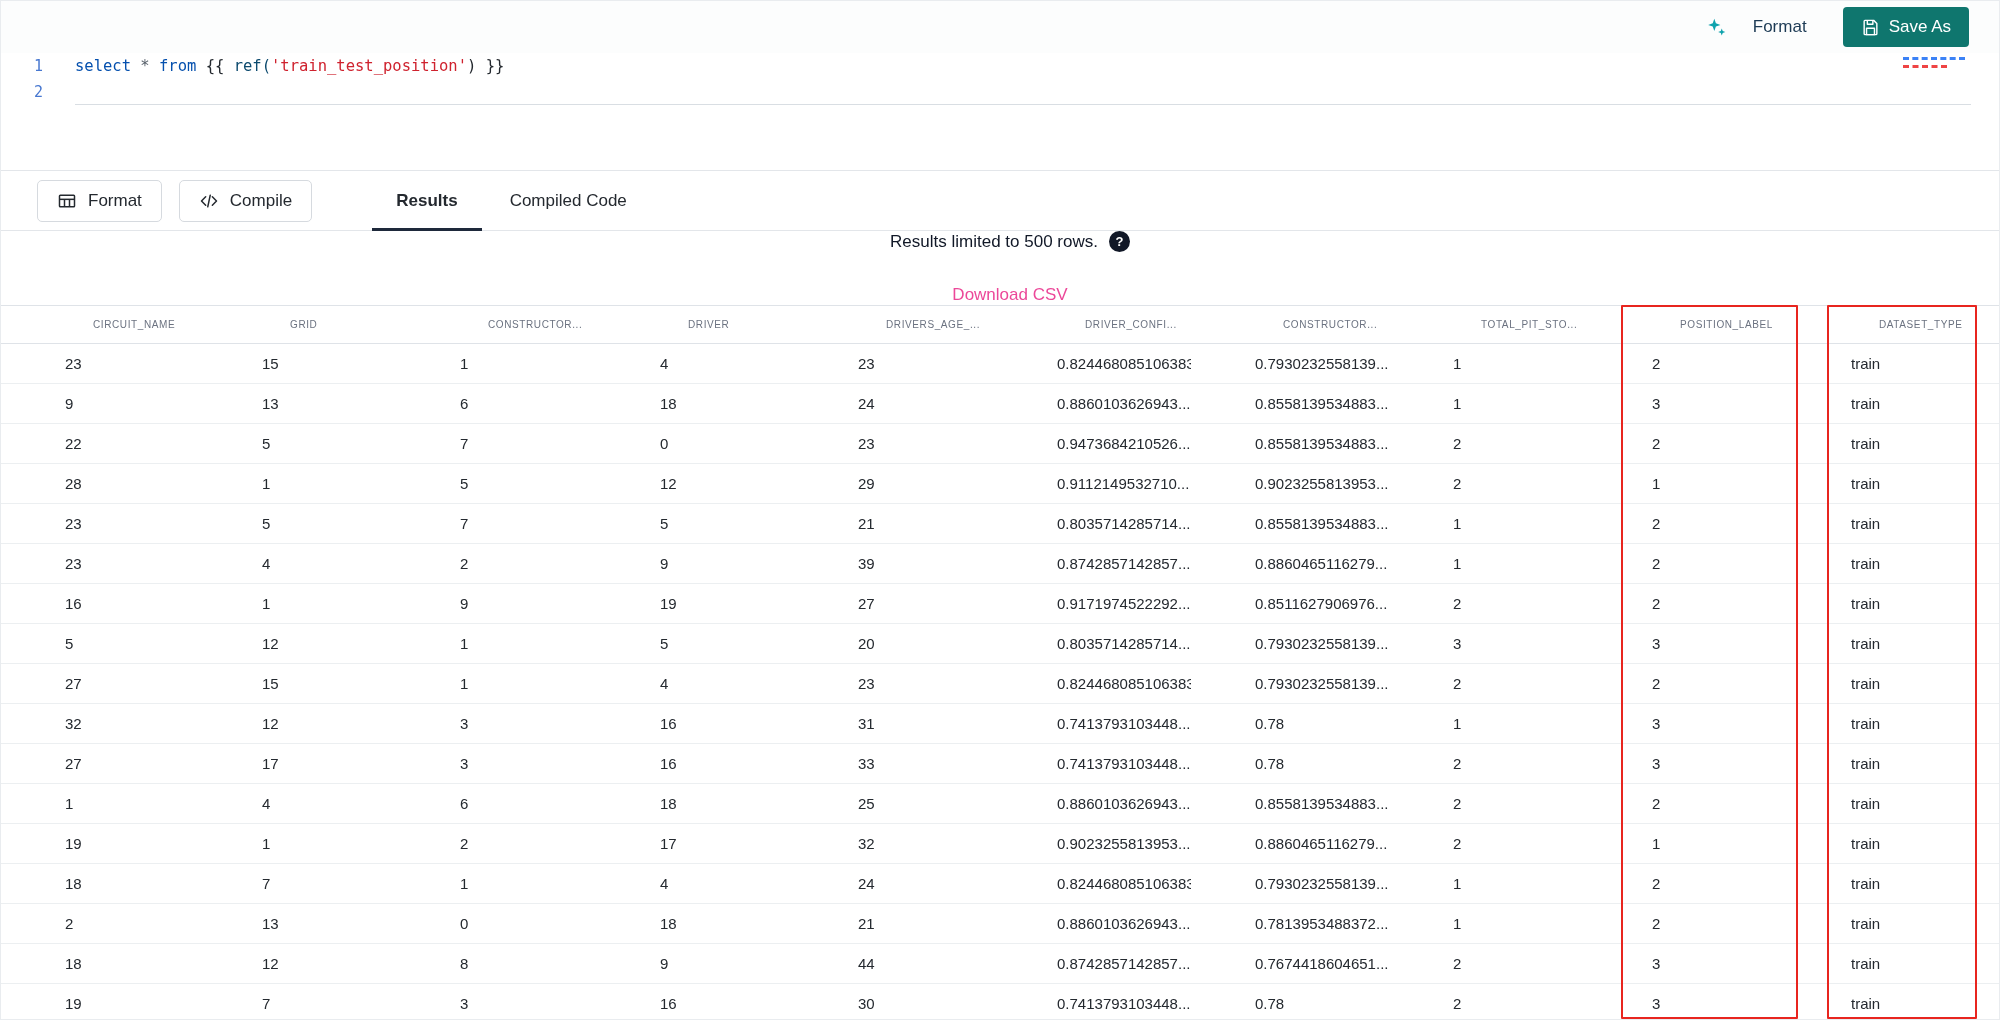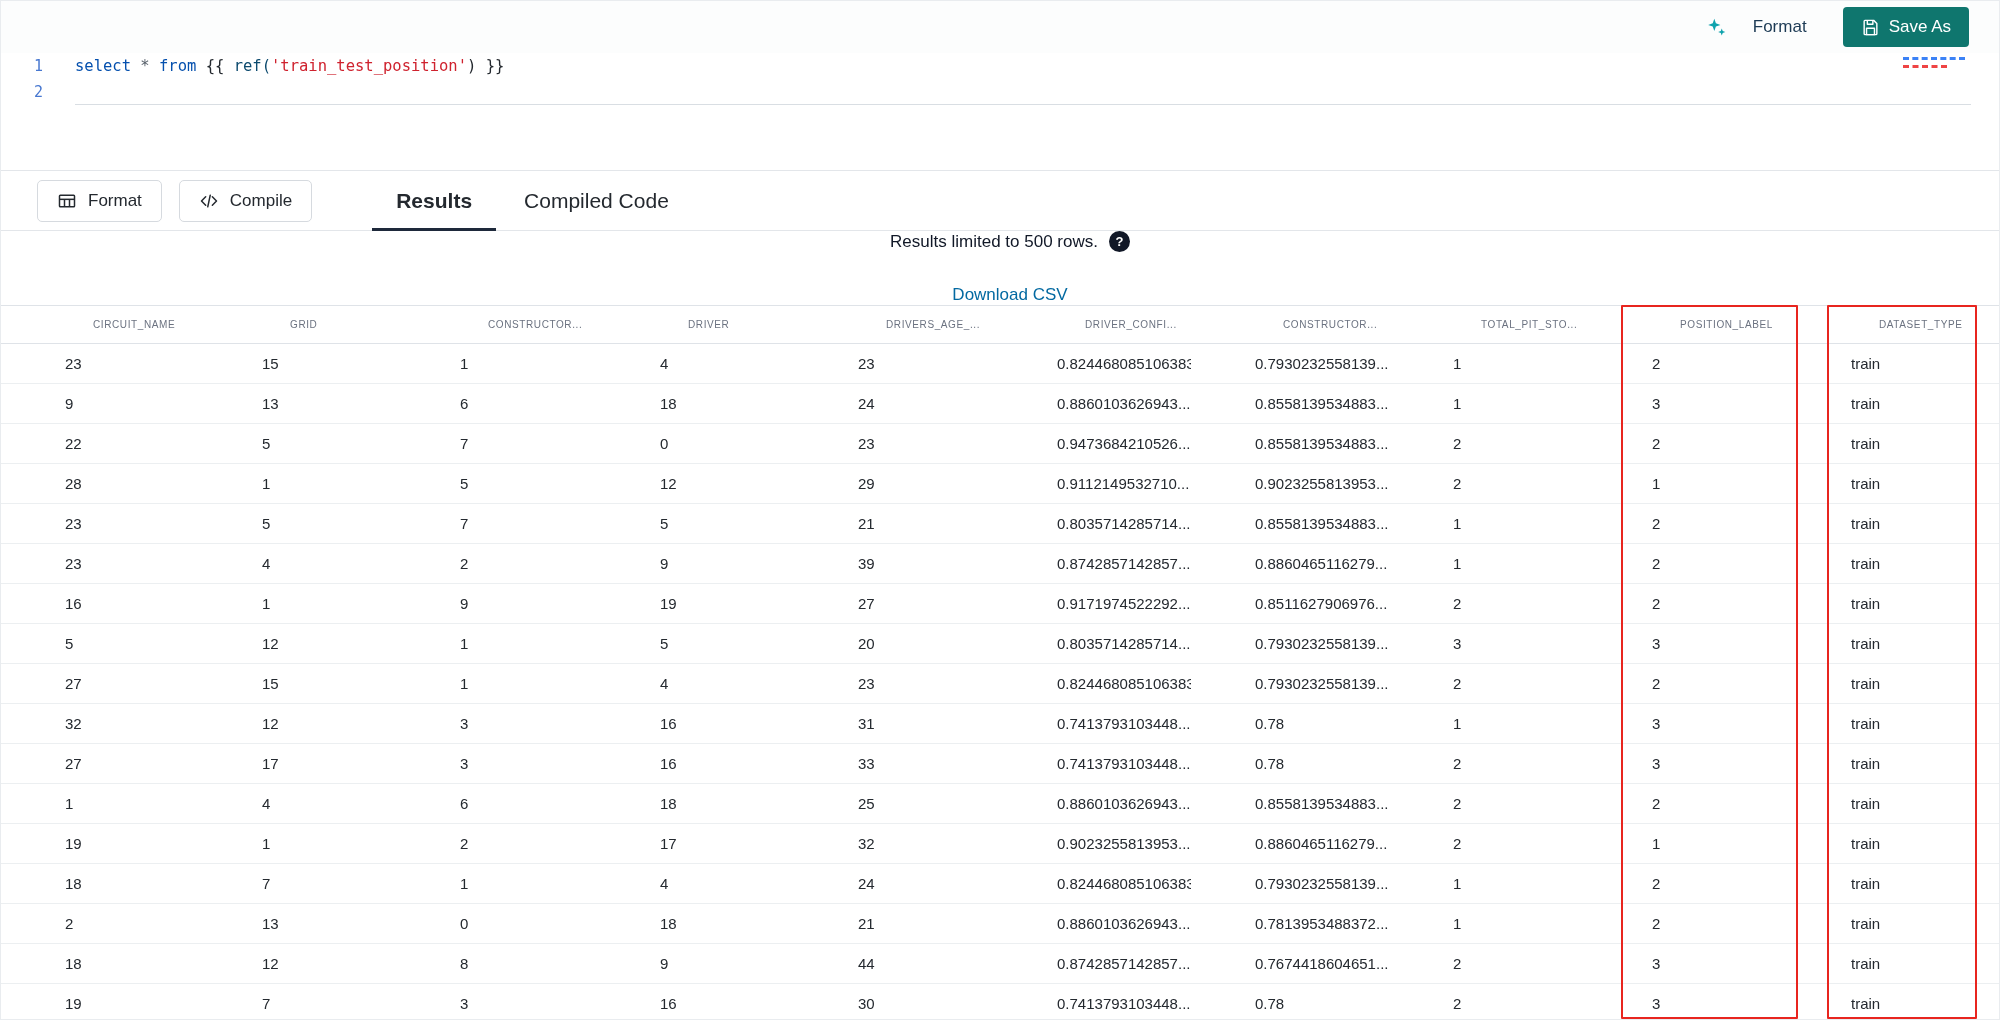--- a/index.html
+++ b/index.html
@@ -116,21 +116,21 @@
     color: #24292f;
     font-family: inherit;
     cursor: pointer;
   }
   .btn-outline + .btn-outline { margin-left: 17px; }
   .tabs { display: flex; align-self: stretch; margin-left: 58px; }
   .tab {
     display: flex;
     align-items: center;
     padding: 0 26px;
-    font-size: 21px;
+    font-size: 17px;
     color: #24292f;
     position: relative;
     cursor: pointer;
     white-space: nowrap;
   }
   .tab.active { font-weight: bold; }
   .tab.active::after {
     content: "";
     position: absolute;
     left: 2px; right: 2px; bottom: -1px;
@@ -155,21 +155,21 @@
     border-radius: 50%;
     background: #111827;
     color: #ffffff;
     font-size: 13px;
     font-weight: bold;
     display: inline-flex;
     align-items: center;
     justify-content: center;
     cursor: pointer;
   }
-  .download-link { color: #0369a1; font-size: 17px; text-decoration: none; cursor: pointer; }
+  .download-link { color: #ec4899; font-size: 17px; text-decoration: none; cursor: pointer; }
 
   
   .table-section { position: absolute; top: 304px; left: 0; right: 0; bottom: 0; overflow: hidden; }
   table { width: 2000px; border-collapse: collapse; table-layout: fixed; }
   thead th {
     height: 38px;
     border-top: 1px solid #dfe3e8;
     border-bottom: 1px solid #dfe3e8;
     font-size: 10px;
     font-weight: normal;

